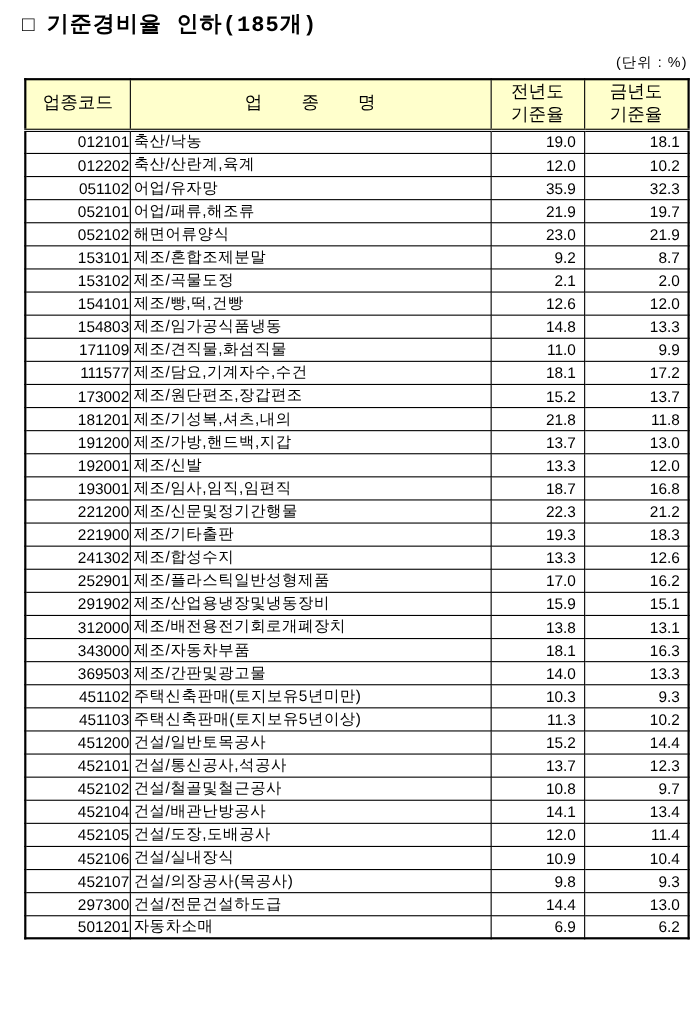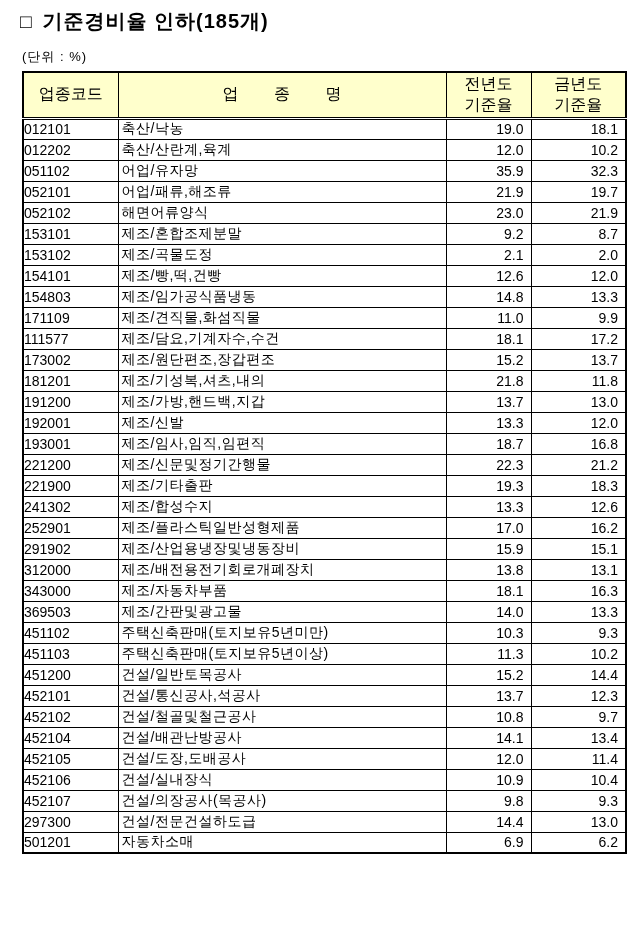--- a/index.html
+++ b/index.html
@@ -18,28 +18,29 @@
     width:603px;
     margin-left:22px;
     padding-top:8px;
   }
   .doc-title{
     font-size:20px;
     font-weight:bold;
     letter-spacing:1px;
     white-space:pre;
     margin-left:-2px;
+    font-family:Liberation Mono, monospace;
   }
   .doc-title .bullet{
     font-weight:normal;
     margin-right:10px;
     font-size:19px;
   }
   .unit-note{
-    text-align:left;
+    text-align:right;
     font-size:13px;
     margin-top:13px;
     margin-bottom:5px;
     letter-spacing:1px;
   }
   table.rates{
     border-collapse:collapse;
     table-layout:fixed;
     width:603px;
     border:2px solid var(--border-color);
@@ -62,21 +63,21 @@
   }
   tbody td{
     font-size:14px;
     height:21px;
     border:1px solid var(--border-color);
     vertical-align:middle;
     white-space:nowrap;
     overflow:hidden;
     padding:0;
   }
-  tbody td.col-code{text-align:left;}
+  tbody td.col-code{text-align:right;}
   tbody td.col-name{text-align:left;padding-left:3px;letter-spacing:0.5px;}
   tbody td.col-prev,
   tbody td.col-curr{text-align:right;padding-right:7px;}
 </style>
 </head>
 <body>
 
 <div class="page">
 
   <h1 class="doc-title"><span class="bullet">□</span><span>기준경비율 인하(185개)</span></h1>

